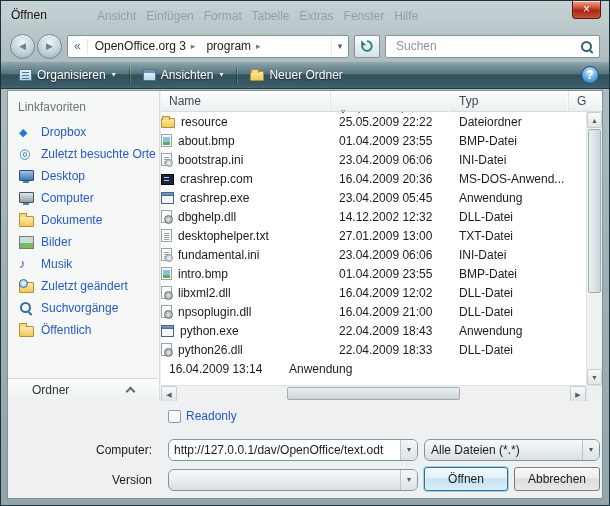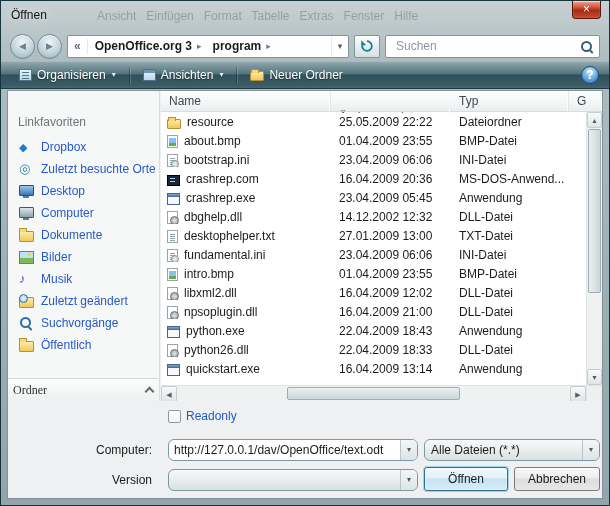--- a/index.html
+++ b/index.html
@@ -37,21 +37,21 @@
 
   
   .navbar{position:relative;height:30px;display:flex;align-items:center;padding:0 9px;gap:5px;}
   .navbtn{width:25px;height:25px;border-radius:50%;border:1px solid #70868f;flex:none;cursor:pointer;
     background:radial-gradient(circle at 50% 32%,#eef5f7 0%,#c2d3da 55%,#93abb7 100%);
     display:flex;align-items:center;justify-content:center;box-shadow:inset 0 1px 1px #fff;}
   .navbtn .g{font-size:9px;color:#69828f;}
   .navbtn.back{margin-right:-3px;}
 
   .addr{flex:0 0 282px;height:23px;background:#fff;border:1px solid #7e959c;border-radius:2px;
-    display:flex;align-items:center;overflow:hidden;font-weight:bold;}
+    display:flex;align-items:center;overflow:hidden;}
   .addr-chev{padding:0 6px;color:#5a6a70;font-size:12px;cursor:pointer;}
   .addr-sep{width:1px;height:15px;background:#e2e7e8;}
   .crumb{display:flex;align-items:center;height:100%;cursor:pointer;}
   .crumb-label{padding:0 4px 0 7px;color:#1b1b1b;}
   .crumb .g-crumb{font-size:9px;color:#6d7c82;padding:0 4px 0 1px;}
   .addr-drop{margin-left:auto;width:17px;height:100%;border-left:1px solid #e8ecec;color:#51616a;
     display:flex;align-items:center;justify-content:center;font-size:9px;cursor:pointer;}
 
   .refresh-btn{width:26px;height:23px;flex:none;border:1px solid #7e959c;border-radius:2px;cursor:pointer;
     background:linear-gradient(#fdfefe,#e9f0f1 45%,#d6e1e3);display:flex;align-items:center;justify-content:center;}
@@ -88,25 +88,25 @@
   .ci-folder{width:14px;height:10px;margin-top:2px;background:linear-gradient(#fdeaa8,#f2c75c);
     border:1px solid #b98f33;border-radius:1px;}
   .ci-folder::before{content:"";position:absolute;top:-3px;left:0;width:6px;height:3px;background:#f8d87e;
     border:1px solid #b98f33;border-bottom:none;border-radius:1px 1px 0 0;}
 
   
   .content{position:absolute;left:6px;right:6px;top:89px;bottom:6px;background:#eef0f1;border:1px solid #80939a;}
   .upper{position:absolute;left:0;right:0;top:0;height:310px;}
 
   .sidebar{position:absolute;left:0;top:0;bottom:0;width:152px;background:#f6f8f8;border-right:1px solid #d9dddf;}
-  .sb-header{color:#6a767b;padding:9px 10px 7px;margin-top:15px;}
+  .sb-header{color:#6a767b;padding:9px 10px 7px;}
   .sb-item{display:flex;align-items:center;gap:7px;height:22px;padding-left:10px;color:#2659c6;cursor:pointer;white-space:nowrap;}
   .ordner-bar{position:absolute;left:0;right:1px;bottom:0;height:23px;border-top:1px solid #d2d7d8;
     background:linear-gradient(#fdfdfd,#eef1f1);display:flex;align-items:center;cursor:pointer;
-    justify-content:space-between;padding:0 5px;color:#333;font-family:Liberation Serif, serif;}
+    justify-content:space-between;padding:0 24px;color:#333;}
   .chev-up{width:7px;height:7px;border-left:2px solid #5c6d74;border-top:2px solid #5c6d74;transform:rotate(45deg);margin-top:3px;}
 
   
   .si{position:relative;display:inline-block;flex:none;width:16px;height:14px;}
   .si .g{position:absolute;left:1px;top:0;}
   .si-dropbox .g{color:#1f7ad6;font-size:11px;top:2px;}
   .si-places .g{color:#2e7fa8;font-size:13px;}
   .si-desktop::before{content:"";position:absolute;left:1px;top:1px;width:13px;height:9px;border:1px solid #2f4d6e;
     background:linear-gradient(#9cc6ee,#3f76b4);border-radius:1px;}
   .si-desktop::after{content:"";position:absolute;left:5px;bottom:0;width:6px;height:2px;background:#5a7d9e;}
@@ -134,21 +134,21 @@
   .lh-col{padding:3px 8px;border-right:1px solid #e3e7e8;box-shadow:inset -1px 0 0 #fcfdfd;cursor:pointer;
     white-space:nowrap;overflow:hidden;}
   .c-name{width:170px;}
   .c-date{width:120px;margin-top:16px;}
   .c-type{width:118px;}
   .c-g{flex:1;border-right:none;}
 
   .rows{position:absolute;left:0;top:21px;right:16px;bottom:16px;overflow:hidden;}
   .row{display:flex;align-items:center;height:19px;cursor:pointer;}
   .cell{white-space:nowrap;overflow:hidden;color:#1b1b1b;}
-  .cell-name{width:170px;display:flex;align-items:flex-end;gap:6px;padding-left:6px;}
+  .cell-name{width:170px;display:flex;align-items:center;gap:6px;}
   .cell-date{width:120px;padding-left:8px;}
   .cell-type{flex:1;padding-left:8px;}
 
   
   .ic{position:relative;display:inline-block;flex:none;}
   .ic-folder{width:14px;height:10px;margin-top:2px;background:linear-gradient(#fdeaa8,#f2c75c);
     border:1px solid #b98f33;border-radius:1px;}
   .ic-folder::before{content:"";position:absolute;top:-3px;left:0;width:6px;height:3px;background:#f8d87e;
     border:1px solid #b98f33;border-bottom:none;border-radius:1px 1px 0 0;}
   .ic-page{width:11px;height:13px;background:#fff;border:1px solid #99a4a9;}
@@ -442,24 +442,20 @@
           </div>
           <div class="row">
             <span class="cell cell-name">
                 <i class="ic ic-page ic-dll"></i>
                 <span>python26.dll</span>
               </span>
             <span class="cell cell-date">22.04.2009 18:33</span>
             <span class="cell cell-type">DLL-Datei</span>
           </div>
           <div class="row">
-            <span class="cell cell-name">
-                <i class="ic ic-exe"></i>
-                <span>quickstart.exe</span>
-              </span>
             <span class="cell cell-date">16.04.2009 13:14</span>
             <span class="cell cell-type">Anwendung</span>
           </div>
         </div>
 
         <div class="vscroll">
           <span class="sbtn">
               <span class="g g-up"></span>
             </span>
           <span class="vthumb"></span>

